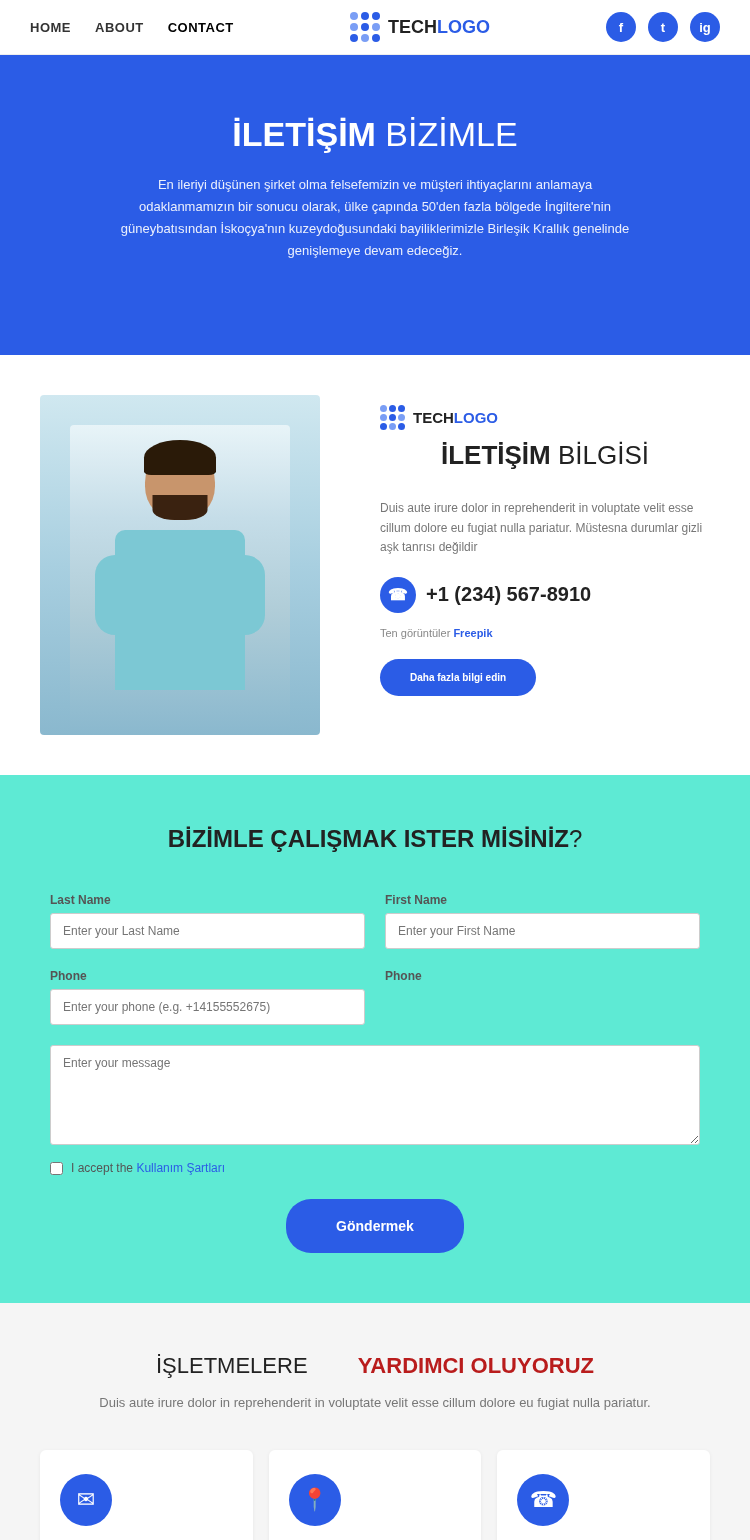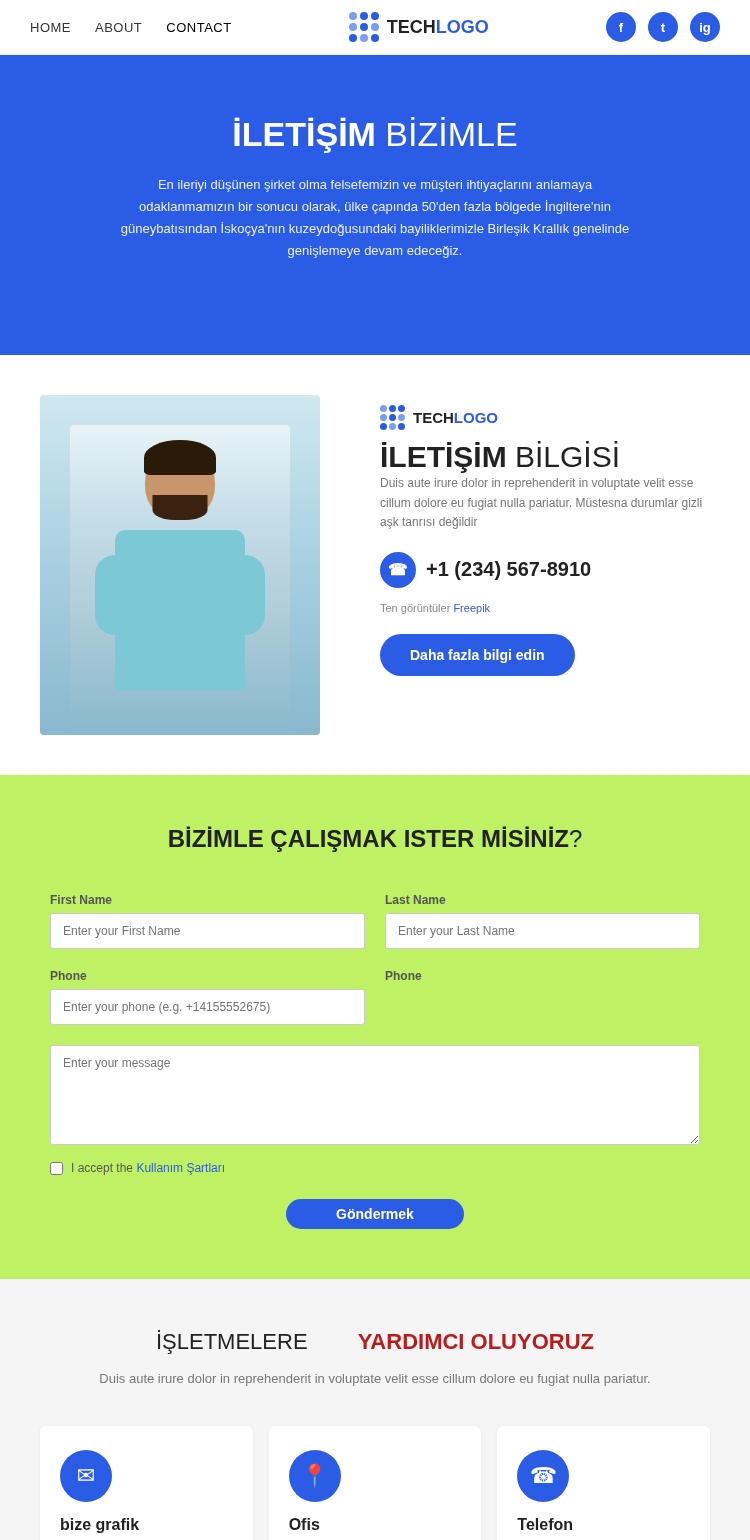--- a/index.html
+++ b/index.html
@@ -4,21 +4,21 @@
   <style>
     * { margin: 0; padding: 0; box-sizing: border-box; }
     body { font-family: Arial, sans-serif; width: 750px; background: #fff; }
 
     
     nav {
       display: flex; align-items: center; justify-content: space-between;
       padding: 12px 30px; background: #fff; border-bottom: 1px solid #eee;
     }
     .nav-links { display: flex; gap: 24px; }
-    .nav-links a { text-decoration: none; font-size: 13px; color: #333; font-weight: 400; letter-spacing: 0.5px; }
+    .nav-links a { text-decoration: none; font-size: 13px; color: #333; font-weight: 700; letter-spacing: 0.5px; }
     .nav-links a.active { color: #000000; }
     .logo-center { display: flex; align-items: center; gap: 8px; }
     .logo-dots { display: grid; grid-template-columns: repeat(3,8px); gap: 3px; }
     .logo-dot { width: 8px; height: 8px; border-radius: 50%; background: #2b5ce6; }
     .logo-dot.light { background: #7a9ef5; }
     .logo-text { font-size: 18px; font-weight: 700; color: #222; }
     .logo-text span { color: #2b5ce6; }
     .social-icons { display: flex; gap: 12px; }
     .social-icon {
       width: 30px; height: 30px; border-radius: 50%; background: #2b5ce6;
@@ -80,56 +80,56 @@
       background: #7cc8d4; border-radius: 20px;
     }
 
     .info-content { flex: 1; padding-top: 10px; }
     .info-logo { display: flex; align-items: center; gap: 8px; margin-bottom: 10px; }
     .info-logo-dots { display: grid; grid-template-columns: repeat(3,7px); gap: 2px; }
     .info-logo-dot { width: 7px; height: 7px; border-radius: 50%; background: #2b5ce6; }
     .info-logo-dot.light { background: #7a9ef5; }
     .info-logo-text { font-size: 15px; font-weight: 700; color: #222; }
     .info-logo-text span { color: #2b5ce6; }
-    .info-title { font-size: 30px; font-weight: 400; margin-bottom: 0; color: #222; }
+    .info-title { font-size: 26px; font-weight: 400; margin-bottom: 28px; color: #222; text-align: center; }
     .info-title strong { font-weight: 900; color: #222; }
     .info-desc { font-size: 12px; color: #777; line-height: 1.6; margin-bottom: 20px; }
     .info-phone { display: flex; align-items: center; gap: 10px; font-size: 20px; font-weight: 700; color: #222; margin-bottom: 14px; }
     .phone-icon-circle {
       width: 36px; height: 36px; border-radius: 50%; background: #2b5ce6;
       display: flex; align-items: center; justify-content: center; color: #fff; font-size: 16px;
     }
     .info-credit { font-size: 11px; color: #888; margin-bottom: 20px; }
-    .info-credit a { color: #2b5ce6; text-decoration: none; }
+    .info-credit a { color: #2b5ce6; text-decoration: none; font-weight: bold; }
     .info-btn {
       background: #2b5ce6; color: #fff; border: none; border-radius: 25px;
-      padding: 13px 30px; font-size: 14px; cursor: pointer; font-weight: 600;
-    }
-
-    
-    .form-section { padding: 50px 50px; background: #bef264; }
+      padding: 13px 30px; font-size: 10px; cursor: pointer; font-weight: 600;
+    }
+
+    
+    .form-section { padding: 50px 50px; background: #5eead4; }
     .form-title { text-align: center; font-size: 24px; font-weight: 400; margin-bottom: 40px; color: #222; }
     .form-title strong { font-weight: 900; }
     .form-row { display: flex; gap: 20px; margin-bottom: 20px; }
     .form-group { flex: 1; display: flex; flex-direction: column; }
     .form-group label { font-size: 12px; color: #555; margin-bottom: 6px; font-weight: 600; }
     .form-group input, .form-group textarea {
       border: 1px solid #ccc; border-radius: 3px; padding: 10px 12px;
       font-size: 12px; color: #999; outline: none;
       font-family: Arial, sans-serif;
     }
     .form-group textarea { min-height: 100px; resize: vertical; }
     .checkbox-row { display: flex; align-items: center; gap: 8px; margin-bottom: 24px; font-size: 12px; color: #555; }
     .checkbox-row a { color: #2b5ce6; text-decoration: none; }
     .form-submit {
       display: flex; justify-content: center;
     }
     .submit-btn {
       background: #2b5ce6; color: #fff; border: none; border-radius: 25px;
-      padding: 7px 50px; font-size: 14px; font-weight: 600; cursor: pointer;
+      padding: 19px 50px; font-size: 14px; font-weight: 600; cursor: pointer;
     }
 
     
     .services-section { background: #f5f5f5; padding: 50px 40px; }
     .services-title { text-align: center; font-size: 22px; font-weight: 400; margin-bottom: 14px; color: #222; }
     .services-title strong { font-weight: 900; color: #b91c1c; margin-left: 44px; }
     .services-desc { text-align: center; font-size: 13px; color: #777; line-height: 1.6; margin-bottom: 36px; }
     .services-cards { display: flex; gap: 16px; }
     .service-card {
       flex: 1; background: #fff; border-radius: 6px; padding: 24px 20px;
@@ -229,26 +229,26 @@
   </div>
 </section>
 
 <section class="form-section">
   <h2 class="form-title">
     <strong>BİZİMLE ÇALIŞMAK ISTER MİSİNİZ</strong><span>?</span>
   </h2>
   <form>
     <div class="form-row">
       <div class="form-group">
+        <label>Last Name</label>
+        <input type="text" placeholder="Enter your Last Name" style="">
+      </div>
+      <div class="form-group">
         <label>First Name</label>
         <input type="text" placeholder="Enter your First Name" style="">
-      </div>
-      <div class="form-group">
-        <label>Last Name</label>
-        <input type="text" placeholder="Enter your Last Name" style="">
       </div>
     </div>
     <div class="form-row">
       <div class="form-group">
         <label>Phone</label>
         <input type="text" placeholder="Enter your phone (e.g. +14155552675)" style="">
       </div>
       <div class="form-group">
         <label>Phone</label>
       </div>

